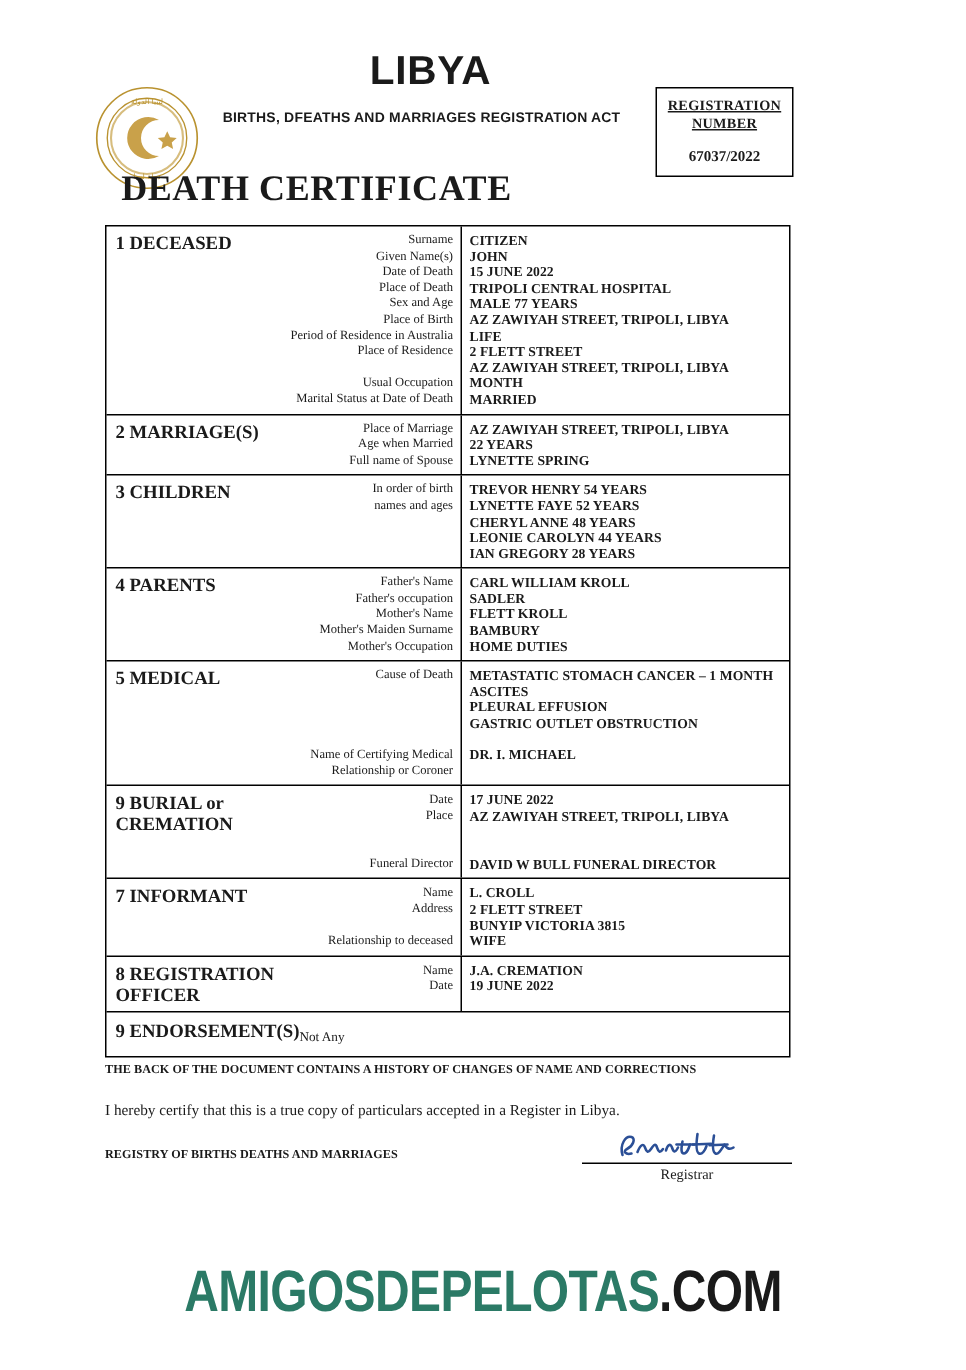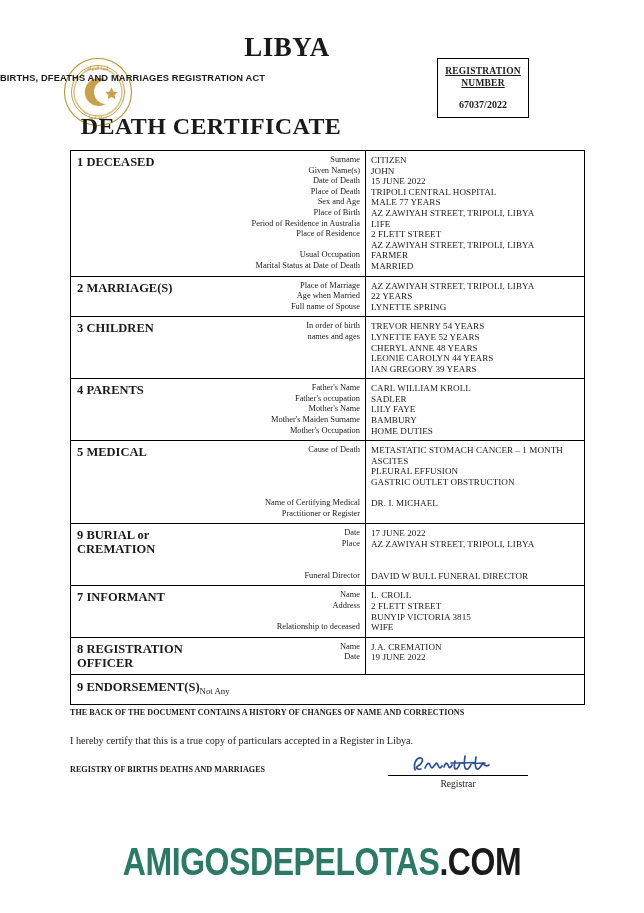--- a/index.html
+++ b/index.html
@@ -31,32 +31,32 @@
   .seal {
     position: absolute;
     left: 62px; top: 56px;
     width: 72px; height: 72px;
   }
   .country-title {
     position: absolute;
     left: 0; top: 32px;
     width: 644px;
     text-align: center;
-    font-family: Liberation Serif, serif;
+    font-family: Liberation Sans, sans-serif;
     font-weight: bold;
     font-size: 27px;
     letter-spacing: 0.5px;
     padding-right: 70px;
     box-sizing: border-box;
   }
   .act-line {
     position: absolute;
     left: 0; top: 73px;
     width: 644px;
-    text-align: left;
+    text-align: center;
     font-family: "Liberation Sans", sans-serif;
     font-weight: bold;
     font-size: 9.3px;
     letter-spacing: 0.15px;
     padding-right: 82px;
     box-sizing: border-box;
   }
   .doc-title {
     position: absolute;
     left: 0; top: 113px;
@@ -91,21 +91,21 @@
     font-weight: bold;
     font-size: 10px;
     margin-top: 10px;
   }
 
   
   .cert-table {
     position: absolute;
     left: 70px;
     top: 150px;
-    width: 515px;
+    width: 457px;
     border: 1.4px solid #000;
     border-collapse: collapse;
     box-sizing: border-box;
   }
   .sect {
     display: flex;
     border-bottom: 1.4px solid #000;
     box-sizing: border-box;
   }
   .sect.last { border-bottom: none; }
@@ -132,20 +132,21 @@
   }
   .values {
     width: 218px;
     flex: 0 0 218px;
     padding: 4px 3px 4px 5px;
     box-sizing: border-box;
     font-family: "Liberation Serif", serif;
     font-size: 9.1px;
     line-height: 10.6px;
     letter-spacing: 0.05px;
+    font-weight: bold;
   }
   .labels div, .values div { min-height: 10.6px; white-space: nowrap; }
   .labels div.blank, .values div.blank { color: transparent; }
 
   
   .sect-full {
     padding: 4px 6px 8px 6px;
     box-sizing: border-box;
   }
   .sect-full .ft {
@@ -277,21 +278,21 @@
         <div class="values">
           <div>CITIZEN</div>
           <div>JOHN</div>
           <div>15 JUNE 2022</div>
           <div>TRIPOLI CENTRAL HOSPITAL</div>
           <div>MALE 77 YEARS</div>
           <div>AZ ZAWIYAH STREET, TRIPOLI, LIBYA</div>
           <div>LIFE</div>
           <div>2 FLETT STREET</div>
           <div>AZ ZAWIYAH STREET, TRIPOLI, LIBYA</div>
-          <div>FARMER</div>
+          <div>MONTH</div>
           <div>MARRIED</div>
         </div>
       </div>
       <div class="sect">
         <div class="sect-title">2 MARRIAGE(S)</div>
         <div class="labels">
           <div>Place of Marriage</div>
           <div>Age when Married</div>
           <div>Full name of Spouse</div>
         </div>
@@ -308,50 +309,50 @@
           <div>names and ages</div>
           <div class="blank">&nbsp;</div>
           <div class="blank">&nbsp;</div>
           <div class="blank">&nbsp;</div>
         </div>
         <div class="values">
           <div>TREVOR HENRY 54 YEARS</div>
           <div>LYNETTE FAYE 52 YEARS</div>
           <div>CHERYL ANNE 48 YEARS</div>
           <div>LEONIE CAROLYN 44 YEARS</div>
-          <div>IAN GREGORY 39 YEARS</div>
+          <div>IAN GREGORY 28 YEARS</div>
         </div>
       </div>
       <div class="sect">
         <div class="sect-title">4 PARENTS</div>
         <div class="labels">
           <div>Father's Name</div>
           <div>Father's occupation</div>
           <div>Mother's Name</div>
           <div>Mother's Maiden Surname</div>
           <div>Mother's Occupation</div>
         </div>
         <div class="values">
           <div>CARL WILLIAM KROLL</div>
           <div>SADLER</div>
-          <div>LILY FAYE</div>
+          <div>FLETT KROLL</div>
           <div>BAMBURY</div>
           <div>HOME DUTIES</div>
         </div>
       </div>
       <div class="sect">
         <div class="sect-title">5 MEDICAL</div>
         <div class="labels">
           <div>Cause of Death</div>
           <div class="blank">&nbsp;</div>
           <div class="blank">&nbsp;</div>
           <div class="blank">&nbsp;</div>
           <div class="blank">&nbsp;</div>
           <div>Name of Certifying Medical</div>
-          <div>Practitioner or Register</div>
+          <div>Relationship or Coroner</div>
         </div>
         <div class="values">
           <div>METASTATIC STOMACH CANCER – 1 MONTH</div>
           <div>ASCITES</div>
           <div>PLEURAL EFFUSION</div>
           <div>GASTRIC OUTLET OBSTRUCTION</div>
           <div class="blank">&nbsp;</div>
           <div>DR. I. MICHAEL</div>
           <div class="blank">&nbsp;</div>
         </div>

